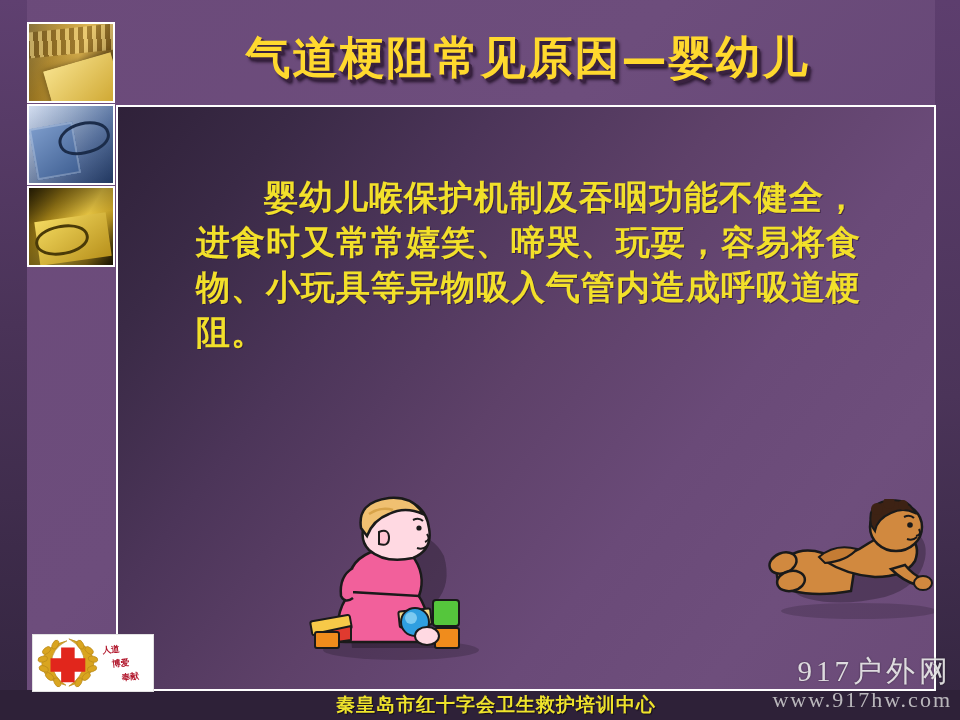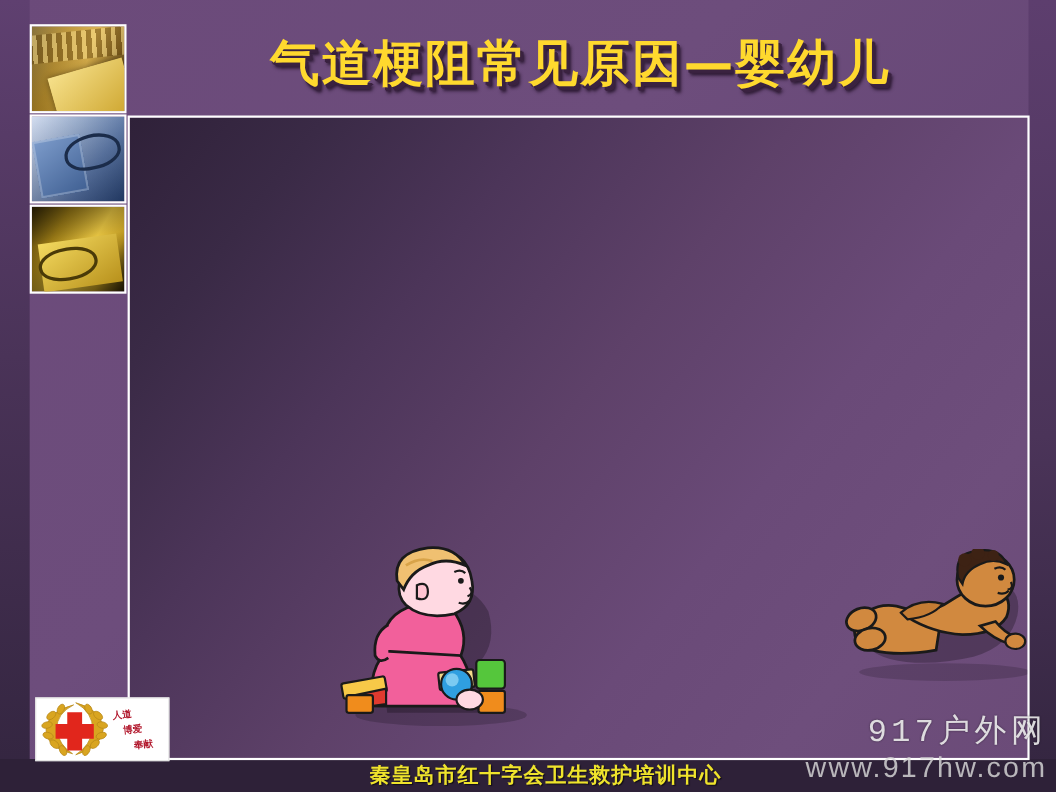--- a/index.html
+++ b/index.html
@@ -225,30 +225,30 @@
     text-align: right;
     pointer-events: none;
   }
   .wm-main {
     font-size: 29px;
     color: #e8e8e8;
     letter-spacing: 4px;
     opacity: .92;
     text-shadow: 0 0 2px rgba(0,0,0,.5);
     line-height: 1;
-    font-family: Liberation Mono, monospace;
+    font-family: Liberation Serif, serif;
   }
   .wm-url {
-    font-size: 26px;
+    font-size: 22px;
     color: #d8d8d8;
     letter-spacing: 2px;
     opacity: .82;
     line-height: 1.1;
     margin-top: 2px;
-    font-family: Liberation Sans, sans-serif;
+    font-family: Liberation Serif, serif;
   }
 </style>
 </head>
 <body>
 
 <div id="slide">
 
   <div class="left-strip"></div>
   <div class="right-strip"></div>
   <div class="bottom-strip"></div>
@@ -258,20 +258,21 @@
   </div>
 
   <div class="photo-col">
     <div class="photo photo-keyboard"></div>
     <div class="photo photo-calculator"></div>
     <div class="photo photo-notepad"></div>
   </div>
 
   <div class="content-panel">
 
+    <div class="body-text">婴幼儿喉保护机制及吞咽功能不健全，进食时又常常嬉笑、啼哭、玩耍，容易将食物、小玩具等异物吸入气管内造成呼吸道梗阻。</div>
 
     <div class="baby-sitting">
       <svg viewBox="0 0 200 170" width="200" height="170">
         <ellipse cx="108" cy="158" rx="78" ry="10" fill="#000" opacity=".18"></ellipse>
 
         <g opacity=".25" transform="translate(7,6)">
           <path d="M52 150 Q46 110 68 92 Q60 58 92 40 Q128 28 144 58 Q152 86 136 104 Q150 126 138 150 Z" fill="#000"></path>
         </g>
 
         <path d="M46 150 Q40 116 62 96 L120 96 Q140 120 134 150 Z" fill="#f2609b" stroke="#1a1a1a" stroke-width="2.5"></path>

